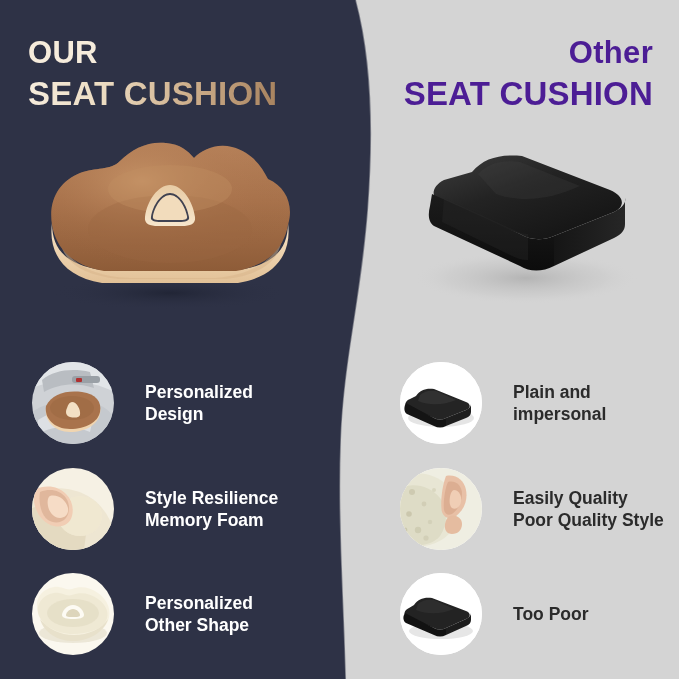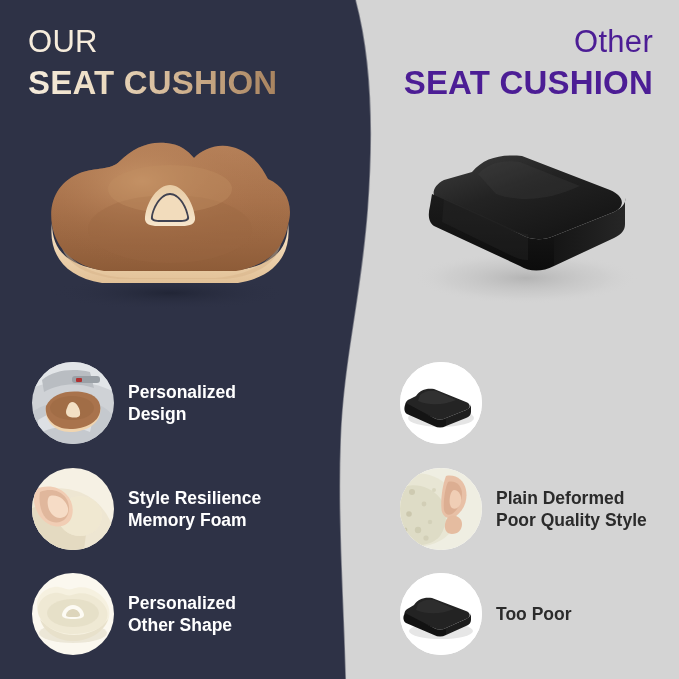--- a/index.html
+++ b/index.html
@@ -35,22 +35,23 @@
     position: absolute;
     line-height: 1.0;
     white-space: nowrap;
   }
   .heading-left { left: 28px; top: 26px; text-align: left; }
   .heading-right { right: 26px; top: 26px; text-align: right; }
 
   .head-line1 {
     display: block;
     font-size: 31px;
-    font-weight: normal;
+    font-weight: bold;
     letter-spacing: 0.3px;
+    margin-top: 11px;
   }
   .head-line2 {
     display: block;
     font-size: 33px;
     font-weight: bold;
     letter-spacing: 0.2px;
     margin-top: 9px;
   }
   .head-line1.ours {
     color: #f6ecdc;
@@ -71,21 +72,21 @@
     position: absolute;
   }
   .hero-left { left: 30px; top: 125px; width: 280px; height: 190px; }
   .hero-right { left: 404px; top: 128px; width: 250px; height: 185px; }
 
   
   .feature-row {
     position: absolute;
     display: flex;
     align-items: center;
-    gap: 14px;
+    gap: 31px;
   }
   .f-left { left: 32px; width: 290px; }
   .f-right { left: 400px; width: 275px; }
   .row-y1 { top: 362px; }
   .row-y2 { top: 468px; }
   .row-y3 { top: 573px; }
 
   .thumb {
     position: relative;
     width: 82px;
@@ -321,20 +322,24 @@
         <ellipse cx="41" cy="56" rx="33" ry="9" fill="#dedede" opacity="0.8"></ellipse>
         <path d="M16,34 C20,28 26,26 34,27 L66,40 C71,42 71,46 66,48
                  L46,56 C42,58 38,58 34,56 L8,45 C4,43 5,39 10,37 Z" fill="#242424"></path>
         <path d="M6,41 L34,56 C38,58 42,58 46,56 L46,64
                  C42,66 38,66 34,64 L7,52 C4,50 4,46 5,43 Z" fill="#141414"></path>
         <path d="M46,56 L66,48 C70,46 71,44 71,42 L71,50
                  C71,53 69,55 66,56 L46,64 Z" fill="#1e1e1e"></path>
         <path d="M20,33 C24,29 30,28 36,29 L56,38 C44,43 30,44 18,39 Z" fill="#3d3d3d" opacity="0.5"></path>
       </svg>
     </div>
+    <div class="feature-label light-bg">
+      <div>Plain and</div>
+      <div>impersonal</div>
+    </div>
   </div>
 
   <div class="feature-row f-right row-y2">
     <div class="thumb on-light">
       <svg viewBox="0 0 82 82" width="82" height="82">
         <rect width="82" height="82" fill="#efeee2"></rect>
 
         <path d="M0,8 C18,2 36,6 48,18 C58,28 60,44 54,58
                  C48,72 30,80 14,78 L0,76 Z" fill="#e8e6d4"></path>
         <path d="M0,20 C14,14 30,18 40,30 C48,40 48,56 40,68
@@ -352,21 +357,21 @@
                  C50,52 44,50 42,44 C40,36 42,18 46,8 Z" fill="#e8c0a6"></path>
         <path d="M48,14 C56,12 62,18 62,26 C62,34 58,42 52,46
                  C48,48 45,46 44,42 C43,34 45,20 48,14 Z" fill="#dcae92"></path>
         <path d="M50,48 C56,46 62,50 62,56 C62,62 58,66 52,66
                  C47,66 44,62 45,56 C46,51 48,49 50,48 Z" fill="#e5bca0"></path>
         <path d="M54,22 C59,22 62,28 61,34 C60,39 56,42 52,40
                  C49,38 49,30 51,25 C52,23 53,22 54,22 Z" fill="#f0ceb5"></path>
       </svg>
     </div>
     <div class="feature-label light-bg">
-      <div>Plain Deformed</div>
+      <div>Easily Quality</div>
       <div>Poor Quality Style</div>
     </div>
   </div>
 
   <div class="feature-row f-right row-y3">
     <div class="thumb on-light">
       <svg viewBox="0 0 82 82" width="82" height="82">
         <rect width="82" height="82" fill="#ffffff"></rect>
         <ellipse cx="41" cy="58" rx="32" ry="8" fill="#e0e0e0" opacity="0.8"></ellipse>
         <path d="M14,32 C18,26 24,24 32,25 L66,38 C71,40 71,44 66,46

